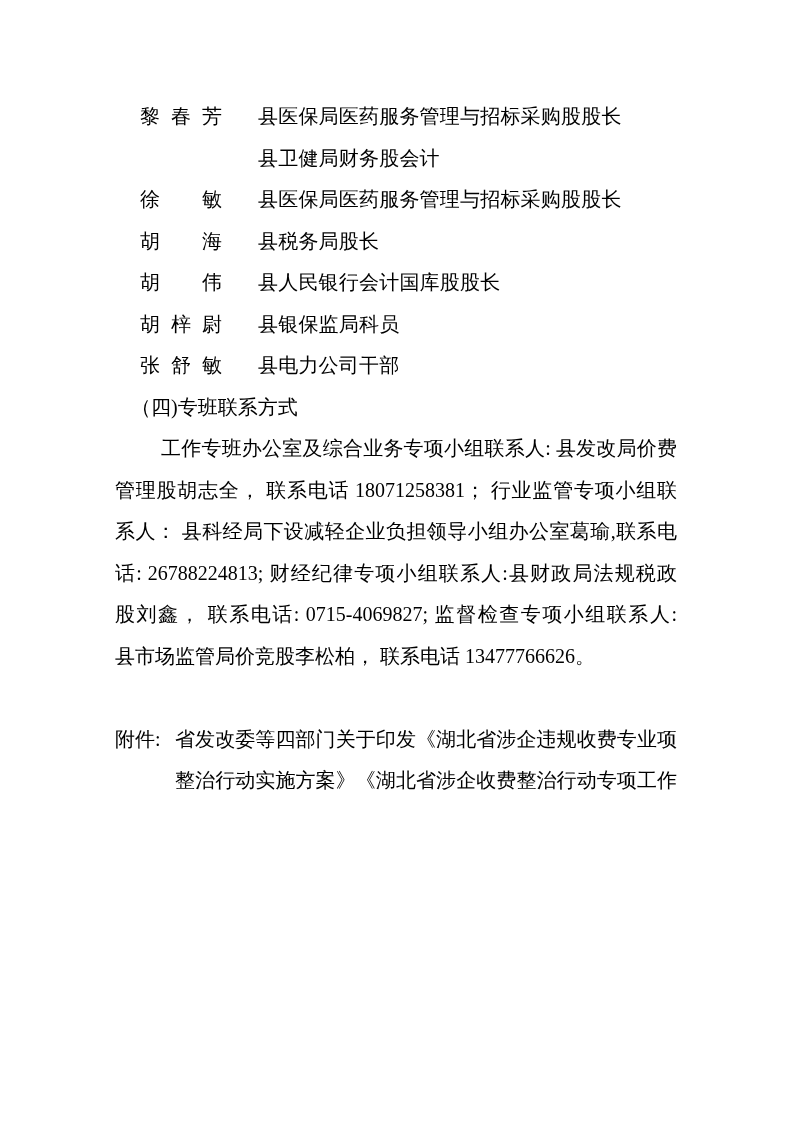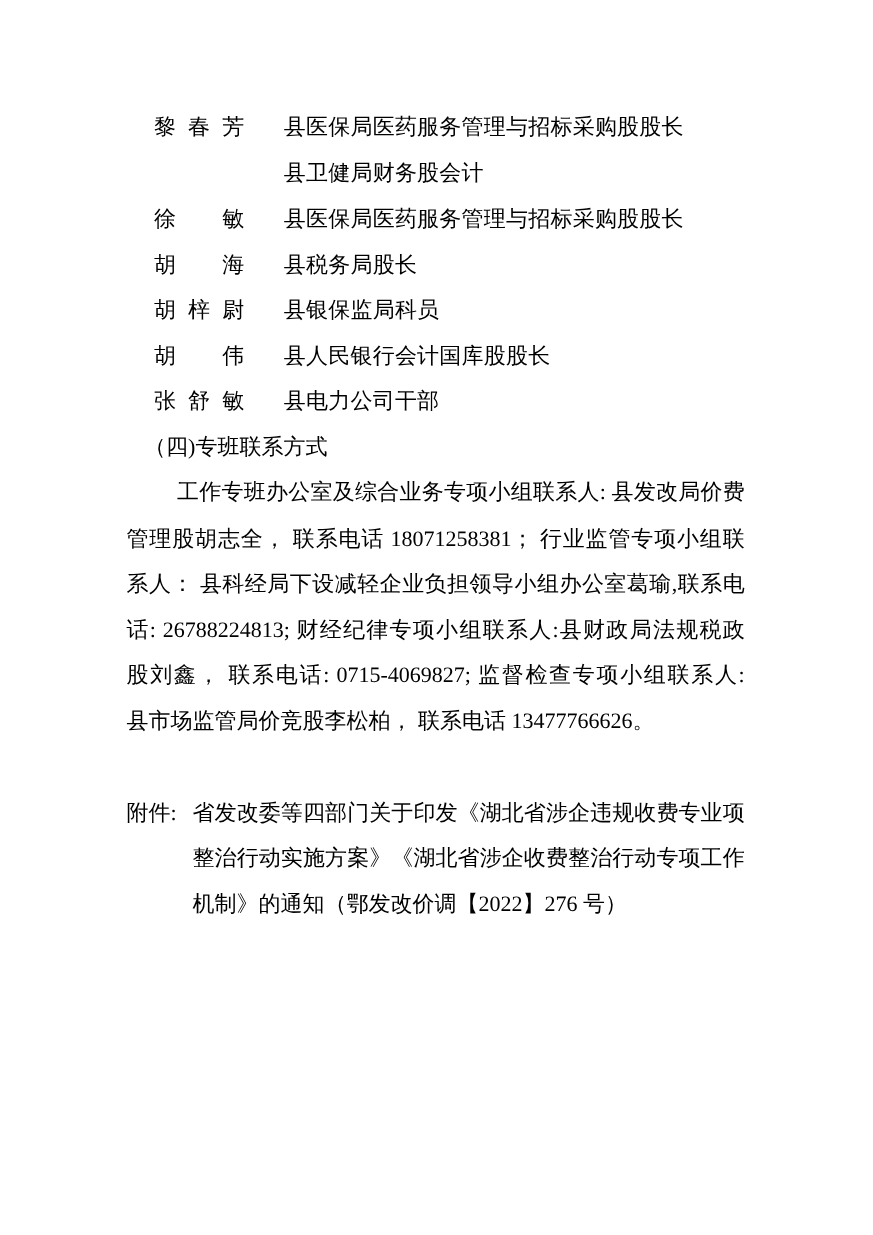--- a/index.html
+++ b/index.html
@@ -100,26 +100,26 @@
       </div>
       <div class="roster-row">
         <span class="roster-name">徐　敏</span>
         <span class="roster-title">县医保局医药服务管理与招标采购股股长</span>
       </div>
       <div class="roster-row">
         <span class="roster-name">胡　海</span>
         <span class="roster-title">县税务局股长</span>
       </div>
       <div class="roster-row">
+        <span class="roster-name">胡　伟</span>
+        <span class="roster-title">县人民银行会计国库股股长</span>
+      </div>
+      <div class="roster-row">
         <span class="roster-name">胡梓尉</span>
         <span class="roster-title">县银保监局科员</span>
-      </div>
-      <div class="roster-row">
-        <span class="roster-name">胡　伟</span>
-        <span class="roster-title">县人民银行会计国库股股长</span>
       </div>
       <div class="roster-row">
         <span class="roster-name">张舒敏</span>
         <span class="roster-title">县电力公司干部</span>
       </div>
     </div>
 
     <div class="section-heading">（四)专班联系方式</div>
 
     <div class="para">
@@ -135,19 +135,16 @@
     <div class="spacer-line"></div>
 
     <div class="attach">
       <div class="attach-row">
         <span class="attach-label">附件:</span>
         <span class="attach-text j">省发改委等四部门关于印发《湖北省涉企违规收费专业项</span>
       </div>
       <div class="attach-row">
         <span class="attach-text j">整治行动实施方案》《湖北省涉企收费整治行动专项工作</span>
       </div>
-      <div class="attach-row">
-        <span class="attach-text">机制》的通知（鄂发改价调【2022】276 号）</span>
-      </div>
     </div>
 
   </div>
 </div>
 
 </body></html>

